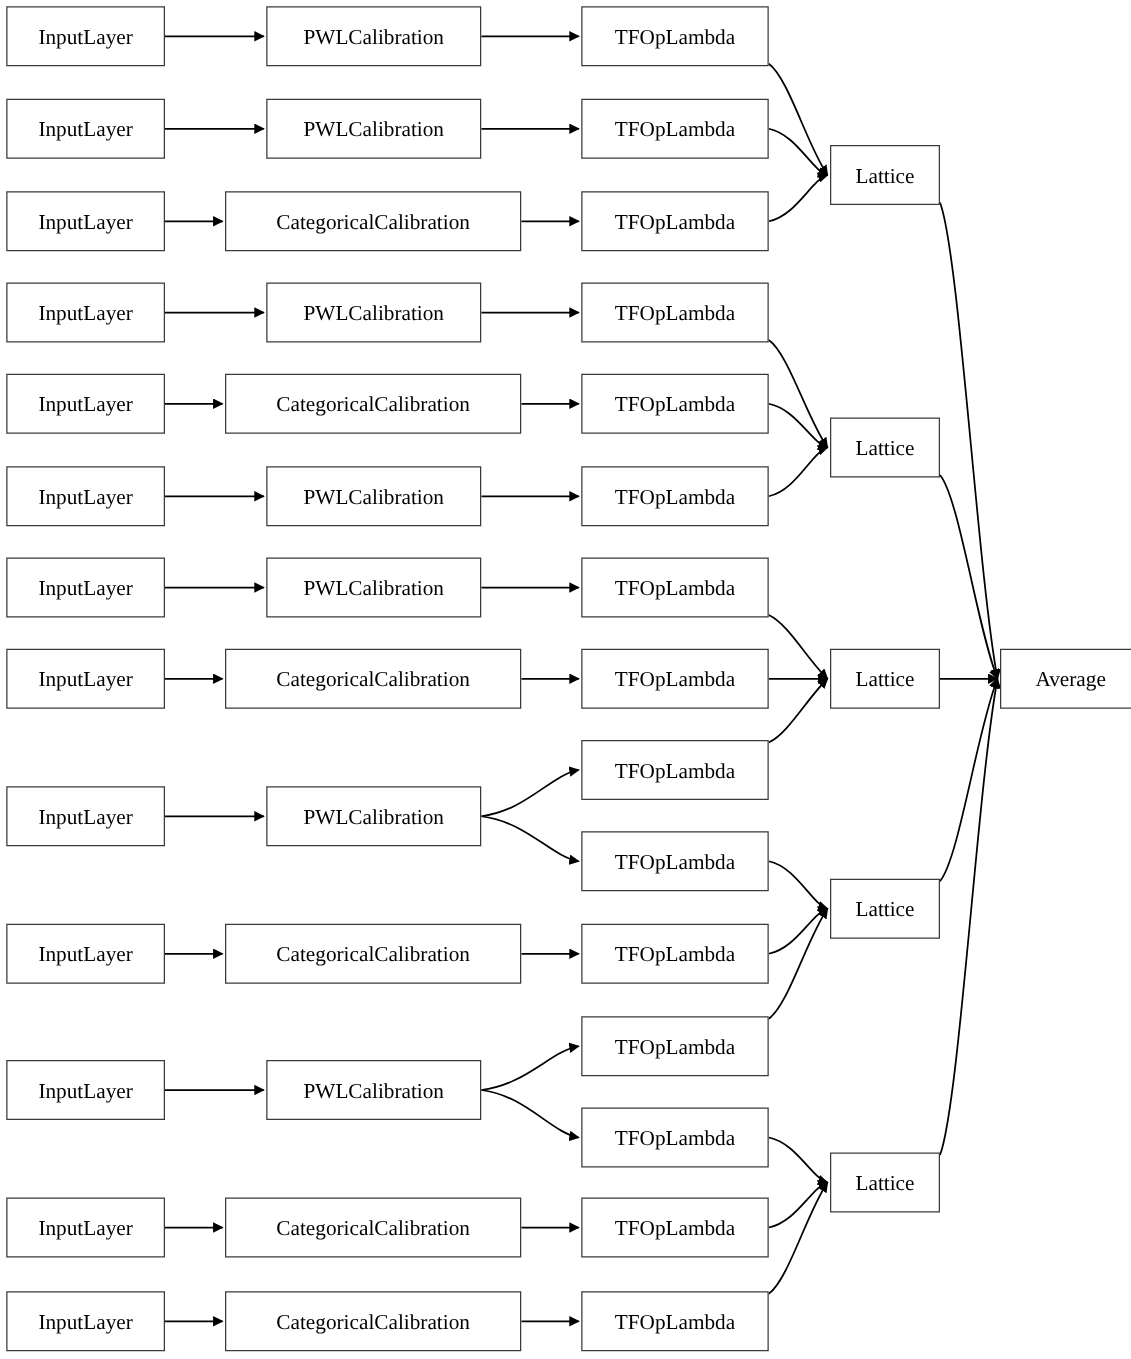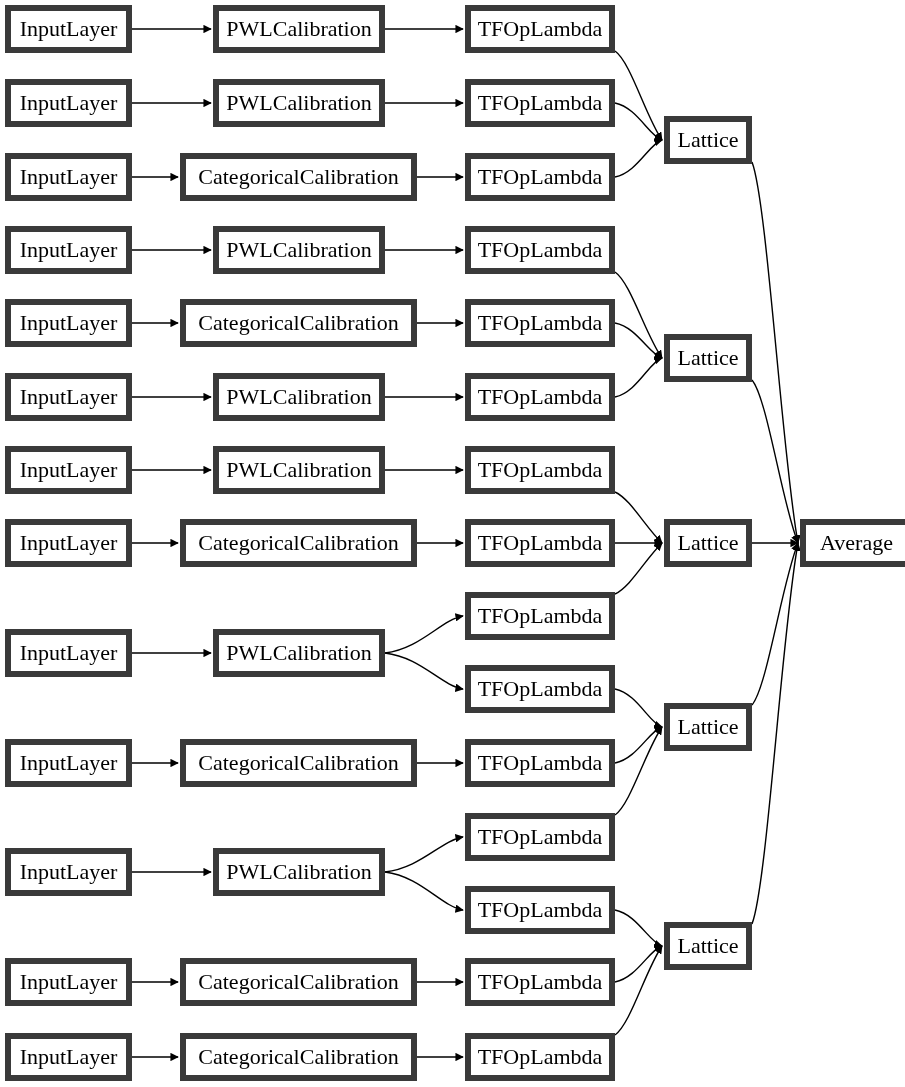--- a/index.html
+++ b/index.html
@@ -1,21 +1,21 @@
 <!DOCTYPE html>
 <html><head>
 <meta charset="utf-8">
 <style>
   html,body{margin:0;padding:0;background:#ffffff;}
   body{font-family:"Liberation Serif","DejaVu Serif",serif;}
   #canvas{position:relative;width:905px;height:1087px;background:#ffffff;overflow:hidden;}
   #edges{position:absolute;left:0;top:0;width:905px;height:1087px;}
-  .node{position:absolute;box-sizing:border-box;border:6px solid #4c1d95;background:#ffffff;
+  .node{position:absolute;box-sizing:border-box;border:1px solid #4c1d95;background:#ffffff;
         display:flex;align-items:center;justify-content:center;color:#000000;
-        font-family:"Liberation Serif","DejaVu Serif",serif;font-size:22px;line-height:1;
+        font-family:"Liberation Serif","DejaVu Serif",serif;font-size:17px;line-height:1;
         white-space:nowrap;}
 </style>
 </head>
 <body>
 
 <div id="canvas">
   <svg id="edges" viewBox="0 0 905 1087" xmlns="http://www.w3.org/2000/svg">
     <defs>
       <marker id="arrow" viewBox="0 0 10 10" refX="9" refY="5" markerWidth="6" markerHeight="6" orient="auto-start-reverse">
         <path d="M 0 0 L 10 5 L 0 10 z" fill="#000000"></path>

